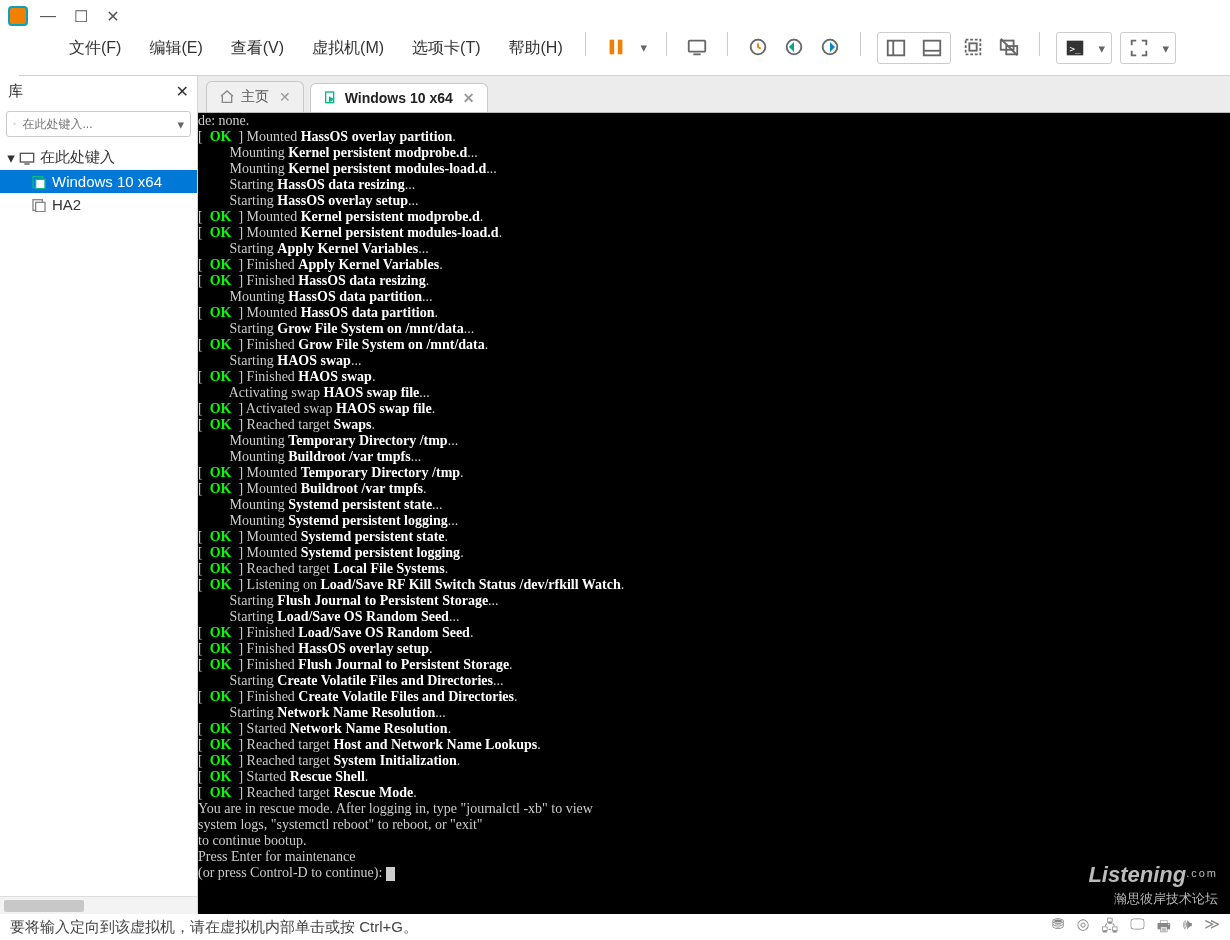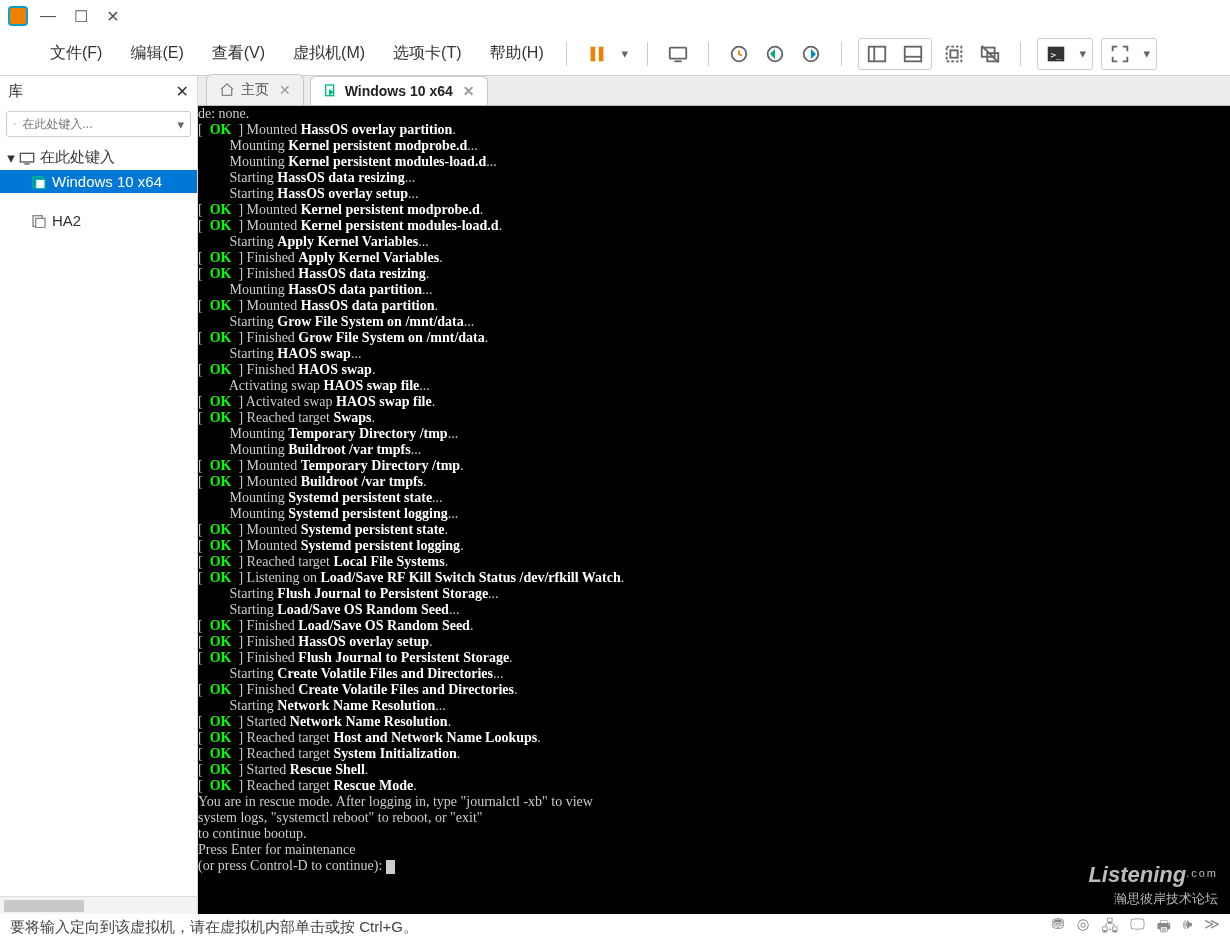--- a/index.html
+++ b/index.html
@@ -2,21 +2,21 @@
 <html><head>
 <meta charset="utf-8">
 <style>
   * { box-sizing: border-box; margin:0; padding:0; }
   html,body { width:1230px; height:940px; font-family:"Microsoft YaHei","Segoe UI",Arial,sans-serif; font-size:13px; background:#fff; color:#333; overflow:hidden;}
   .titlebar { height:32px; display:flex; align-items:center; padding:0 8px; }
   .titlebar .logo { width:20px; height:20px; background:#f08000; border:2px solid #0aa0c6; border-radius:4px; margin-right:12px;}
   .titlebar .title { font-size:15px; color:#444; flex:1;}
   .titlebar .winbtns { display:flex; gap:18px; font-size:16px; color:#555;}
   .titlebar .winbtns span{cursor:pointer;}
-  .menubar { height:44px; display:flex; align-items:center; padding:0 0 0 40px; border-bottom:1px solid #d0d0d0;}
+  .menubar { height:44px; display:flex; align-items:flex-start; padding:0 0 0 40px; border-bottom:1px solid #d0d0d0;margin-left:19px;}
   .menubar .mitems{display:flex;gap:8px;}
   .menubar .mitem{padding:6px 10px;font-size:16px;border-radius:4px;cursor:pointer;}
   .menubar .sep{width:1px;height:24px;background:#ccc;margin:0 12px;}
   .menubar .tbtn{width:34px;height:30px;display:flex;align-items:center;justify-content:center;color:#666;border-radius:3px;margin:0 1px;cursor:pointer;}
   .menubar .tbtn svg{width:22px;height:22px;}
   .menubar .grp{display:flex;align-items:center;border:1px solid #ccc;border-radius:3px;margin:0 4px;}
   .body{display:flex;height:838px;}
   .sidebar{width:198px;border-right:1px solid #d8d8d8;display:flex;flex-direction:column;}
   .sidehead{display:flex;align-items:center;justify-content:space-between;padding:6px 8px;font-size:15px;}
   .sidehead .x{cursor:pointer;font-size:16px;}
@@ -25,21 +25,21 @@
   .searchbox input{border:0;outline:0;flex:1;font-size:12px;background:transparent;}
   .searchbox .dd{color:#666;}
   .tree{padding:4px 0;font-size:15px;flex:1;overflow:auto;}
   .treerow{display:flex;align-items:center;padding:3px 4px;cursor:pointer;white-space:nowrap;}
   .treerow.selected{background:#0078d7;color:#fff;}
   .treerow .tw{display:inline-block;width:14px;text-align:center;}
   .treerow .ic{width:18px;height:16px;margin-right:4px;display:flex;align-items:center;justify-content:center;}
   .hscroll{height:18px;border-top:1px solid #ddd;background:#f3f3f3;display:flex;align-items:center;}
   .hscroll .thumb{width:80px;height:12px;background:#c8c8c8;border-radius:2px;margin-left:4px;}
   .main{flex:1;display:flex;flex-direction:column;background:#ececec;position:relative;}
-  .tabs{display:flex;align-items:flex-end;padding:8px 8px 0 8px;height:29px;background:#ececec;border-radius:9px;}
+  .tabs{display:flex;align-items:flex-end;padding:8px 8px 0 8px;height:36px;background:#ececec;border-radius:9px;}
   .tab{display:flex;align-items:center;background:#f0f0f0;border:1px solid #c8c8c8;border-bottom:none;border-radius:6px 6px 0 0;padding:6px 12px;margin-right:6px;font-size:14px;color:#555;position:relative;cursor:pointer;}
   .tab.active{background:#fff;font-weight:600;color:#222;}
   .tab .tic{width:16px;height:16px;margin-right:6px;}
   .tab .close{margin-left:10px;color:#999;font-size:14px;}
   .console-wrap{flex:1;background:#000;position:relative;overflow:hidden;border-top:1px solid #bbb;}
   .console{font-family:Liberation Serif, serif;font-size:14px;line-height:16px;color:#ccc;white-space:pre;padding:0;}
   .watermark{position:absolute;right:12px;bottom:6px;color:#bbb;font-family:Arial;text-align:right;pointer-events:none;}
   .watermark .big{font-size:22px;font-style:italic;font-weight:bold;}
   .watermark .small{font-size:11px;letter-spacing:2px;}
   .watermark .han{font-size:13px;margin-top:2px;}
@@ -181,21 +181,21 @@
         </div>
         <div class="treerow selected" style="padding-left: 30px;">
           <span class="ic">
             <svg width="16" height="14" viewBox="0 0 24 20" fill="none" stroke="#0b8" stroke-width="2">
               <rect x="3" y="2" width="14" height="16"></rect>
               <rect x="7" y="6" width="14" height="14" fill="#fff"></rect>
             </svg>
           </span>
           <span>Windows 10 x64</span>
         </div>
-        <div class="treerow" style="padding-left: 30px; margin-top: 16px;">
+        <div class="treerow" style="padding-left: 30px;">
           <span class="ic">
             <svg width="16" height="14" viewBox="0 0 24 20" fill="none" stroke="#888" stroke-width="2">
               <rect x="3" y="2" width="14" height="16"></rect>
               <rect x="7" y="6" width="14" height="14" fill="#fff"></rect>
             </svg>
           </span>
           <span>HA2</span>
         </div>
       </div>
     <div class="hscroll">

